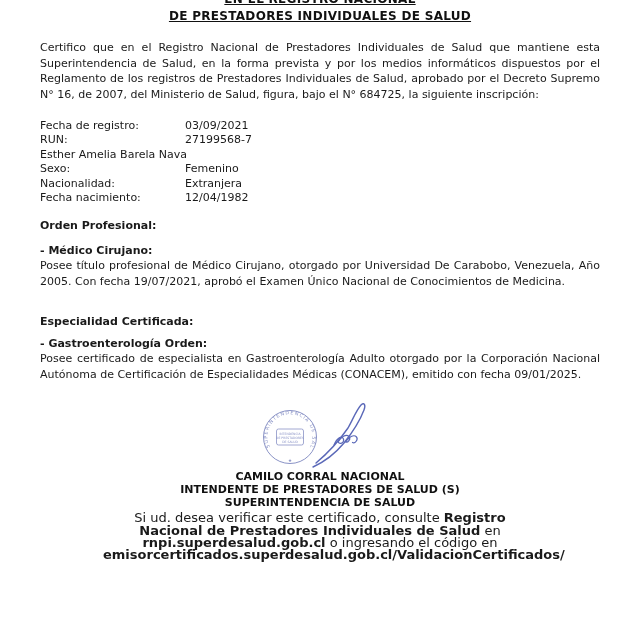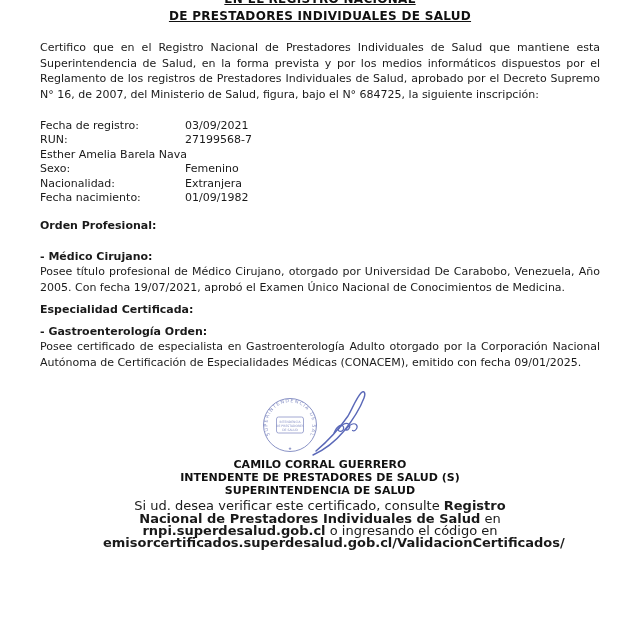--- a/index.html
+++ b/index.html
@@ -30,23 +30,23 @@
     font-size: 11px;
     line-height: 15.5px;
     text-align: justify;
   }
 
   .fields { margin-top: 17px; font-size: 11px; line-height: 14.4px; }
   .field-row { display: flex; }
   .field-label { width: 145px; flex: 0 0 145px; }
   .field-value { flex: 1; }
 
-  .sec-heading { margin-top: 7px; font-size: 11px; line-height: 15px; font-weight: bold; }
+  .sec-heading { margin-top: 25px; font-size: 11px; line-height: 15px; font-weight: bold; }
   .sec-heading.orden { margin-top: 13px; }
-  .sec-sub { margin-top: 16px; font-size: 11px; line-height: 15px; font-weight: bold; }
+  .sec-sub { margin-top: 10px; font-size: 11px; line-height: 15px; font-weight: bold; }
   .sec-sub.gastro { margin-top: 7px; }
   p.sec-body { font-size: 11px; line-height: 15.5px; text-align: justify; }
 
   p.issued { margin-top: 5px; font-size: 11px; line-height: 15.5px; }
 
   .sig-area { position: relative; margin-top: 27px; height: 64px; }
   .stamp { position: absolute; left: 222px; top: 0; }
   .signature { position: absolute; left: 266px; top: -10px; }
 
   .name-block {
@@ -96,21 +96,21 @@
       <div class="field-row">
         <span class="field-label">Sexo:</span>
         <span class="field-value">Femenino</span>
       </div>
       <div class="field-row">
         <span class="field-label">Nacionalidad:</span>
         <span class="field-value">Extranjera</span>
       </div>
       <div class="field-row">
         <span class="field-label">Fecha nacimiento:</span>
-        <span class="field-value">01/09/1982</span>
+        <span class="field-value">12/04/1982</span>
       </div>
     </div>
 
     <div class="sec-heading orden">Orden Profesional:</div>
     <div class="sec-sub">- Médico Cirujano:</div>
     <p class="sec-body">Posee título profesional de Médico Cirujano, otorgado por Universidad De Carabobo, Venezuela, Año 2005. Con fecha 19/07/2021, aprobó el Examen Único Nacional de Conocimientos de Medicina.</p>
 
     <div class="sec-heading">Especialidad Certificada:</div>
     <div class="sec-sub gastro">- Gastroenterología Orden:</div>
     <p class="sec-body">Posee certificado de especialista en Gastroenterología Adulto otorgado por la Corporación Nacional Autónoma de Certificación de Especialidades Médicas (CONACEM), emitido con fecha 09/01/2025.</p>
@@ -133,21 +133,21 @@
           <text x="28" y="33.5" fill="#8a93c6">DE SALUD</text>
         </g>
       </svg>
       <svg class="signature" width="74" height="76" viewBox="0 0 74 76">
         <path d="M 10,64 C 22,54 33,42 42,29 C 46,22 51,10 55,6 C 58,3 60,5.5 58,11 C 53,24 46,34 38,44 C 28,56 18,63 7,68" fill="none" stroke-width="1.4" stroke-linecap="round" stroke="#5a68b8"></path>
         <path d="M 28,46 C 31,39 36,36 37.5,40 C 38.5,43.5 34,46 32,43 C 35,38 40,34.5 43,37.5 C 45,40 42,44 39.5,43 C 42.5,38 48,35 50.5,38 C 52.5,40.5 49,45 46.5,43.5" fill="none" stroke-width="1.2" stroke-linecap="round" stroke="#5a68b8"></path>
       </svg>
     </div>
 
     <div class="name-block">
-      <div>CAMILO CORRAL GUERRERO</div>
+      <div>CAMILO CORRAL NACIONAL</div>
       <div>INTENDENTE DE PRESTADORES DE SALUD (S)</div>
       <div>SUPERINTENDENCIA DE SALUD</div>
     </div>
 
     <div class="footer">
       <span>Si ud. desea verificar este certificado, consulte </span><span class="b">Registro Nacional de Prestadores Individuales de Salud</span><span> en </span><span class="b">rnpi.superdesalud.gob.cl</span><span> o ingresando el código en </span><span class="b">emisorcertificados.superdesalud.gob.cl/ValidacionCertificados/</span>
     </div>
 
   </div>
 </div>

